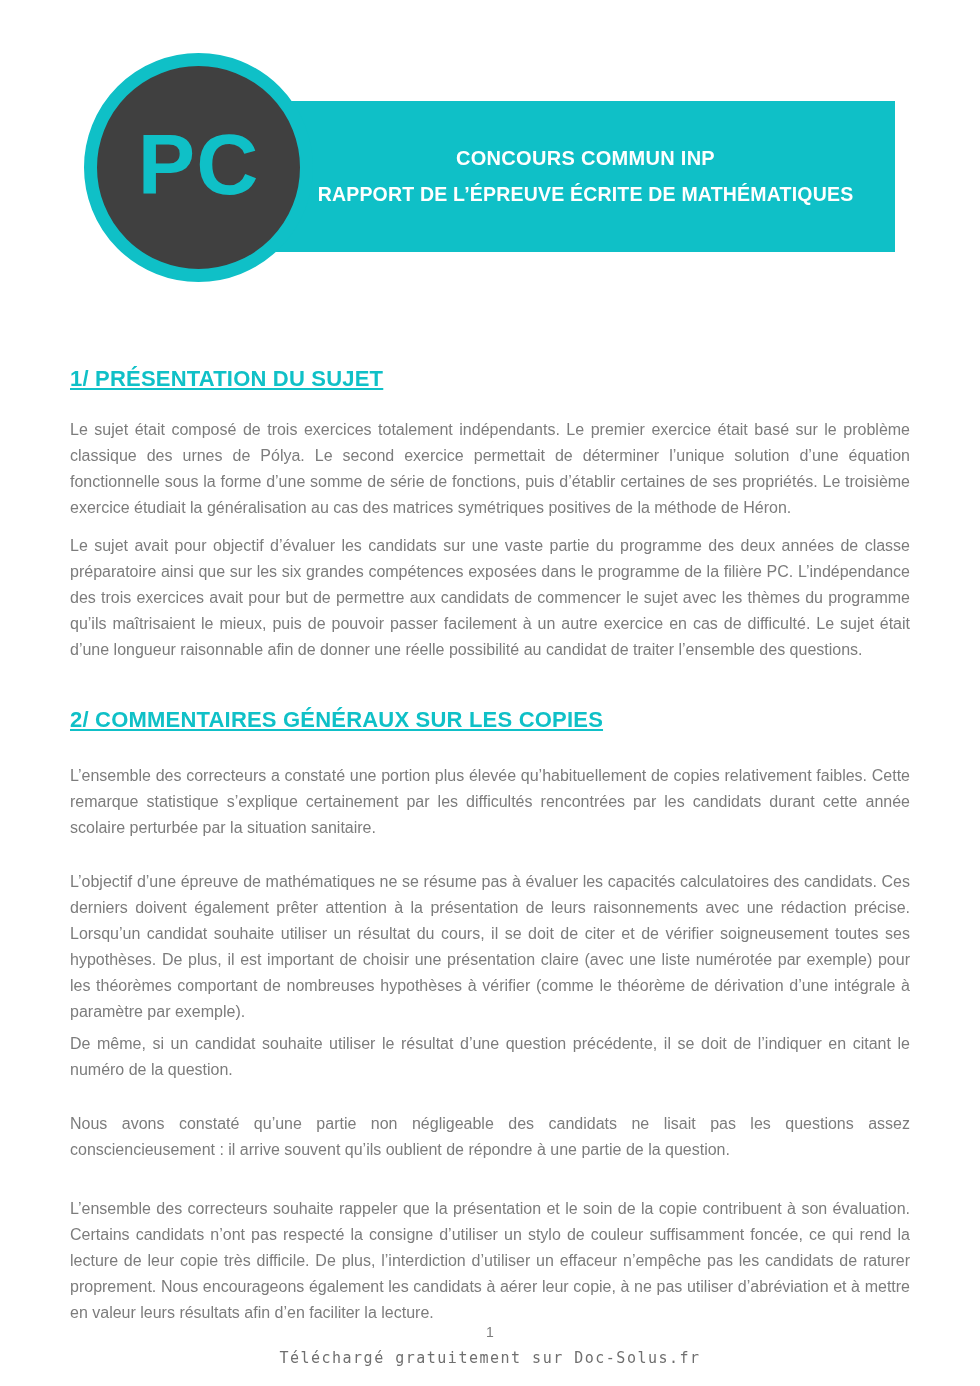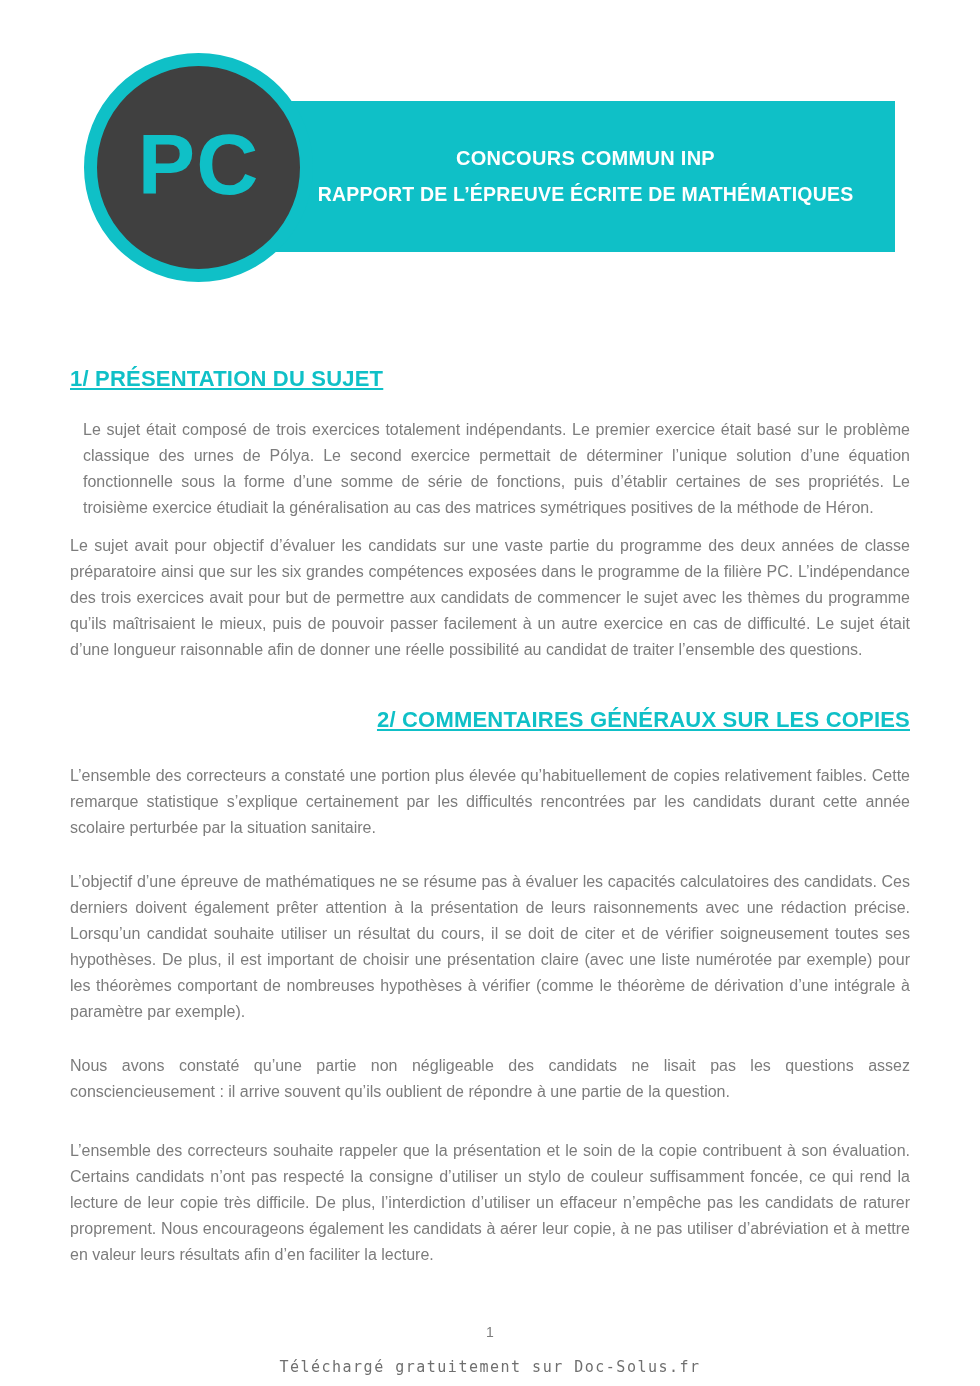--- a/index.html
+++ b/index.html
@@ -57,39 +57,39 @@
   }
   .section-heading {
     color: var(--accent);
     font-size: 22px;
     font-weight: bold;
     letter-spacing: 0.2px;
     text-align: left;
     text-decoration: underline;
   }
   .heading-1 { margin-top: 84px; }
-  .heading-2 { margin-top: 44px; text-align: right; }
+  .heading-2 { margin-top: 44px; }
   .para { margin: 0; }
-  .p-s1-0 { margin-top: 25px; margin-left: 13px; }
+  .p-s1-0 { margin-top: 25px; }
   .p-s1-1 { margin-top: 12px; }
   .p-s2-0 { margin-top: 30px; }
   .p-s2-1 { margin-top: 28px; }
   .p-s2-2 { margin-top: 6px; }
   .p-s2-3 { margin-top: 28px; }
   .p-s2-4 { margin-top: 33px; }
 
   
   .page-number {
     position: absolute; left: 0; right: 0; bottom: 46px;
     text-align: center;
     font-size: 14px;
     color: var(--text);
   }
   .download-note {
-    position: absolute; left: 0; right: 0; bottom: 10px;
+    position: absolute; left: 0; right: 0; bottom: 19px;
     text-align: center;
     font-family: "DejaVu Sans Mono", "Liberation Mono", monospace;
     font-size: 15px;
     letter-spacing: 1.5px;
     color: var(--footer);
   }
 </style>
 </head>
 <body>
 
@@ -107,20 +107,21 @@
 
   <div class="content">
 
     <h2 class="section-heading heading-1">1/ PRÉSENTATION DU SUJET</h2>
     <p class="para p-s1-0">Le sujet était composé de trois exercices totalement indépendants. Le premier exercice était basé sur le problème classique des urnes de Pólya. Le second exercice permettait de déterminer l’unique solution d’une équation fonctionnelle sous la forme d’une somme de série de fonctions, puis d’établir certaines de ses propriétés. Le troisième exercice étudiait la généralisation au cas des matrices symétriques positives de la méthode de Héron.</p>
     <p class="para p-s1-1">Le sujet avait pour objectif d’évaluer les candidats sur une vaste partie du programme des deux années de classe préparatoire ainsi que sur les six grandes compétences exposées dans le programme de la filière PC. L’indépendance des trois exercices avait pour but de permettre aux candidats de commencer le sujet avec les thèmes du programme qu’ils maîtrisaient le mieux, puis de pouvoir passer facilement à un autre exercice en cas de difficulté. Le sujet était d’une longueur raisonnable afin de donner une réelle possibilité au candidat de traiter l’ensemble des questions.</p>
 
     <h2 class="section-heading heading-2">2/ COMMENTAIRES GÉNÉRAUX SUR LES COPIES</h2>
     <p class="para p-s2-0">L’ensemble des correcteurs a constaté une portion plus élevée qu’habituellement de copies relativement faibles. Cette remarque statistique s’explique certainement par les difficultés rencontrées par les candidats durant cette année scolaire perturbée par la situation sanitaire.</p>
     <p class="para p-s2-1">L’objectif d’une épreuve de mathématiques ne se résume pas à évaluer les capacités calculatoires des candidats. Ces derniers doivent également prêter attention à la présentation de leurs raisonnements avec une rédaction précise. Lorsqu’un candidat souhaite utiliser un résultat du cours, il se doit de citer et de vérifier soigneusement toutes ses hypothèses. De plus, il est important de choisir une présentation claire (avec une liste numérotée par exemple) pour les théorèmes comportant de nombreuses hypothèses à vérifier (comme le théorème de dérivation d’une intégrale à paramètre par exemple).</p>
+    <p class="para p-s2-2">De même, si un candidat souhaite utiliser le résultat d’une question précédente, il se doit de l’indiquer en citant le numéro de la question.</p>
     <p class="para p-s2-3">Nous avons constaté qu’une partie non négligeable des candidats ne lisait pas les questions assez consciencieusement : il arrive souvent qu’ils oublient de répondre à une partie de la question.</p>
     <p class="para p-s2-4">L’ensemble des correcteurs souhaite rappeler que la présentation et le soin de la copie contribuent à son évaluation. Certains candidats n’ont pas respecté la consigne d’utiliser un stylo de couleur suffisamment foncée, ce qui rend la lecture de leur copie très difficile. De plus, l’interdiction d’utiliser un effaceur n’empêche pas les candidats de raturer proprement. Nous encourageons également les candidats à aérer leur copie, à ne pas utiliser d’abréviation et à mettre en valeur leurs résultats afin d’en faciliter la lecture.</p>
 
   </div>
 
   <div class="page-number">1</div>
   <div class="download-note">Téléchargé gratuitement sur Doc-Solus.fr</div>
 
 </div>
 

